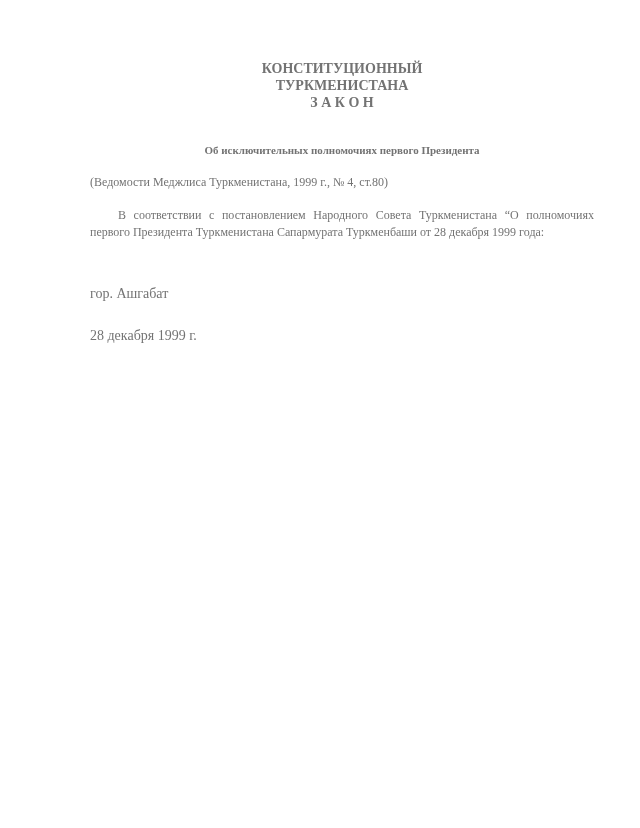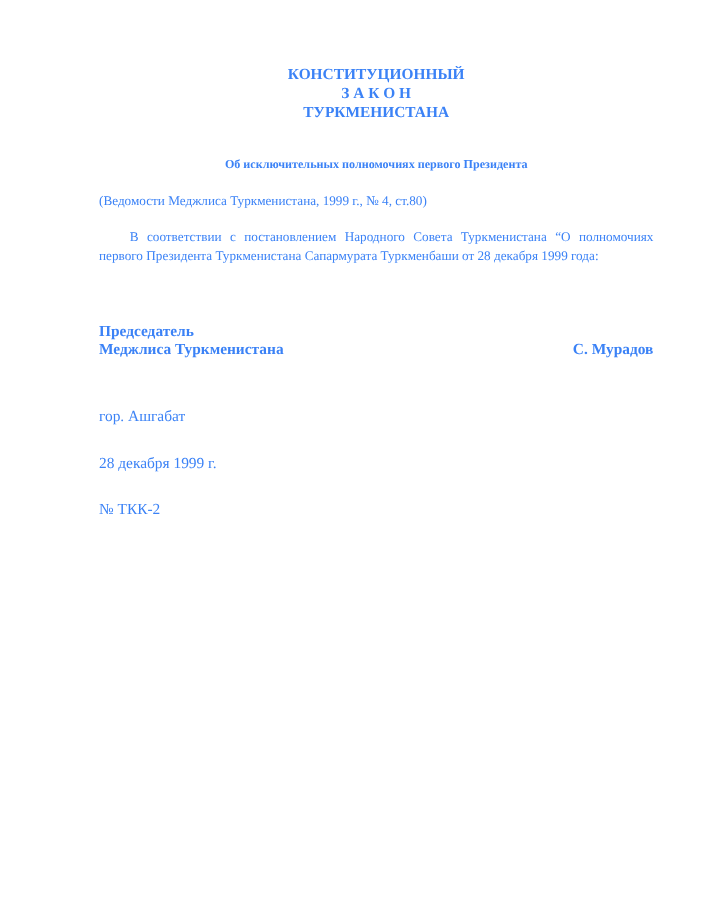--- a/index.html
+++ b/index.html
@@ -6,21 +6,21 @@
     margin: 0;
     padding: 0;
     background: #ffffff;
   }
   .page {
     position: relative;
     box-sizing: border-box;
     width: 640px;
     min-height: 828px;
     background: #ffffff;
-    color: #3b82f6;
+    color: #737373;
     font-family: "Liberation Serif", "DejaVu Serif", serif;
     font-size: 14px;
     line-height: 17px;
     padding: 60px 46px 40px 90px;
   }
   .title-block {
     text-align: center;
     font-weight: bold;
     font-size: 14px;
     line-height: 17px;
@@ -66,41 +66,33 @@
     margin-top: 24px;
   }
 </style>
 </head>
 <body>
 
 <div class="page">
 
   <div class="title-block">
     <div>КОНСТИТУЦИОННЫЙ</div>
+    <div>ТУРКМЕНИСТАНА</div>
     <div>З А К О Н</div>
-    <div>ТУРКМЕНИСТАНА</div>
   </div>
 
   <div class="subtitle-block">
     <div>Об исключительных полномочиях первого Президента</div>
   </div>
 
   <div class="source-note">(Ведомости Меджлиса Туркменистана, 1999 г., № 4, ст.80)</div>
 
   <div class="body-block">
     <p class="body-paragraph">В соответствии с постановлением Народного Совета Туркменистана “О полномочиях первого Президента Туркменистана Сапармурата Туркменбаши от 28 декабря 1999 года:</p>
   </div>
 
-  <div class="signature-block">
-    <div>Председатель</div>
-    <div class="signature-row">
-      <span>Меджлиса Туркменистана</span>
-      <span>С. Мурадов</span>
-    </div>
-  </div>
 
   <div class="footer-block">
     <div>гор. Ашгабат</div>
     <div>28 декабря 1999 г.</div>
-    <div>№ ТКК-2</div>
   </div>
 
 </div>
 
 </body></html>

